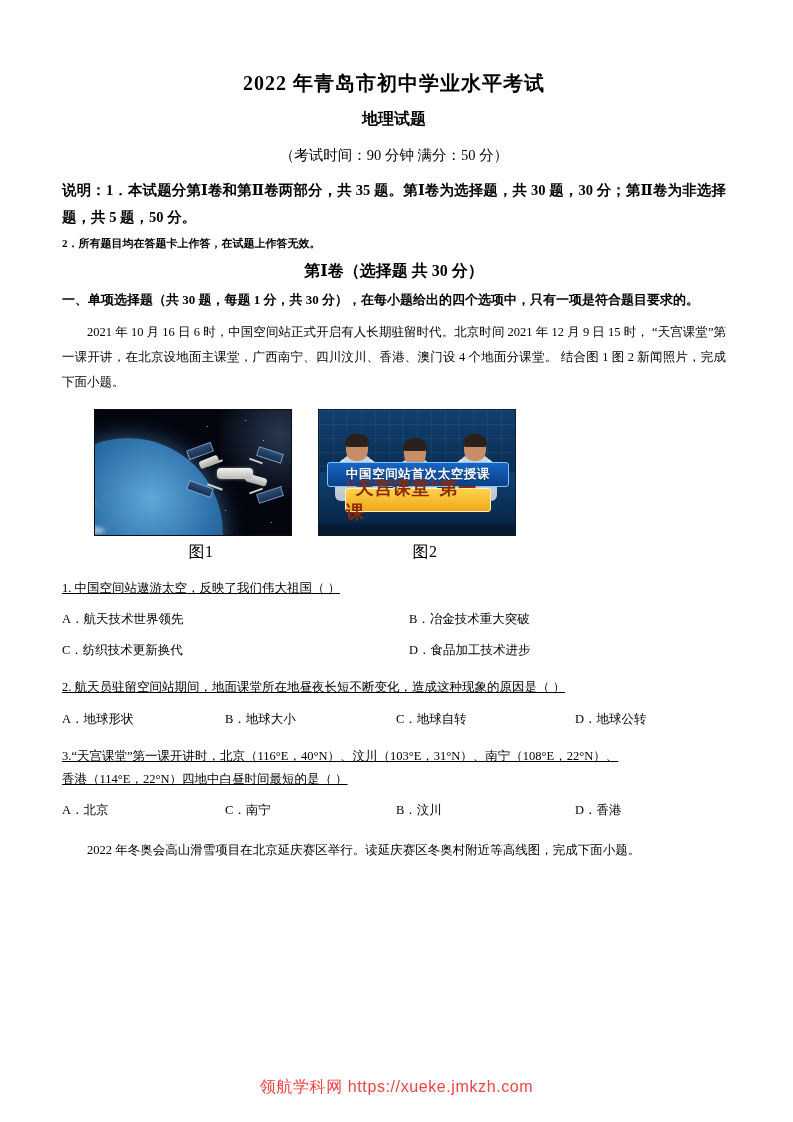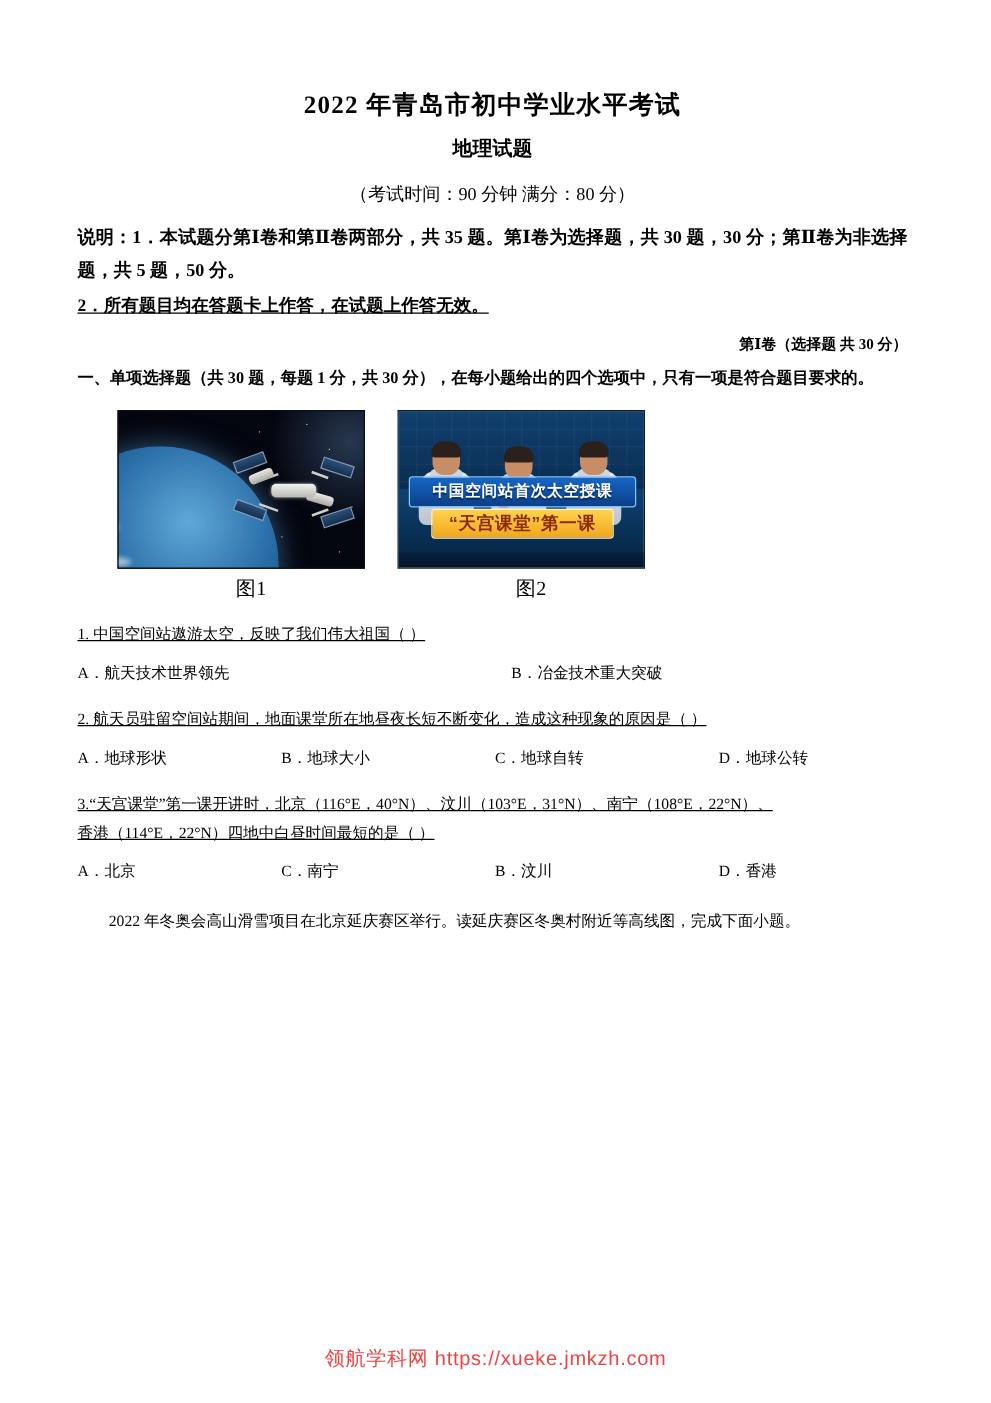--- a/index.html
+++ b/index.html
@@ -43,29 +43,28 @@
     margin: 16px 0 0 0;
   }
   .note {
     font-size: 14.5px;
     font-weight: bold;
     line-height: 1.85;
     margin: 12px 0 0 0;
     text-align: justify;
   }
   .note-2 {
-    font-size: 14px;
+    font-size: 11px;
     font-weight: bold;
     line-height: 1.85;
     margin: 2px 0 0 0;
-    text-decoration: underline;
   }
   .section-title {
-    text-align: right;
-    font-size: 12px;
+    text-align: center;
+    font-size: 16px;
     font-weight: bold;
     margin: 8px 0 0 0;
   }
   .part-title {
     font-size: 13px;
     font-weight: bold;
     line-height: 1.85;
     margin: 6px 0 0 0;
     text-align: justify;
   }
@@ -274,21 +273,21 @@
     position: absolute;
     left: 26px; top: 78px;
     width: 144px; height: 22px;
     background: linear-gradient(180deg,#ffd34d,#f0a71b);
     border: 1px solid #fff0c0;
     border-radius: 3px;
     display: flex; align-items: center; justify-content: center;
   }
   .fig2 .band2 span {
     font-family: "Liberation Sans", sans-serif;
-    font-size: 14px;
+    font-size: 18px;
     font-weight: bold;
     color: #8c2b00;
     letter-spacing: 0.6px;
   }
   .fig2 .bottombar {
     position: absolute;
     left: 0; right: 0; bottom: 0; height: 12px;
     background: linear-gradient(180deg,#07203c,#041527);
   }
   .q-line {
@@ -336,28 +335,33 @@
     letter-spacing: 0.6px;
   }
 </style>
 </head>
 <body>
 
 <div class="page">
 
   <h1 class="title-main">2022 年青岛市初中学业水平考试</h1>
   <h2 class="title-sub">地理试题</h2>
-  <div class="exam-meta">（考试时间：90 分钟    满分：80 分）</div>
+  <div class="exam-meta">（考试时间：90 分钟    满分：50 分）</div>
 
   <div class="note">说明：1．本试题分第Ⅰ卷和第Ⅱ卷两部分，共 35 题。第Ⅰ卷为选择题，共 30 题，30 分；第Ⅱ卷为非选择题，共 5 题，50 分。</div>
   <div class="note-2">2．所有题目均在答题卡上作答，在试题上作答无效。</div>
 
   <div class="section-title">第Ⅰ卷（选择题  共 30 分）</div>
   <div class="part-title">一、单项选择题（共 30 题，每题 1 分，共 30 分），在每小题给出的四个选项中，只有一项是符合题目要求的。</div>
 
+  <div class="passage">
+    <span>2021 年 10 月 16 日 6 时，中国空间站正式开启有人长期驻留时代。北京时间 2021 年 12 月 9 日 15 时，</span>
+    <span>“天宫课堂”第一课开讲，在北京设地面主课堂，广西南宁、四川汶川、香港、澳门设 4 个地面分课堂。</span>
+    <span>结合图 1 图 2 新闻照片，完成下面小题。</span>
+  </div>
 
   <div class="figures">
 
     <div class="fig-block">
       <div class="fig1">
         <div class="glow"></div>
         <div class="star" style="left:150px; top:10px;"></div>
         <div class="star" style="left:168px; top:30px;"></div>
         <div class="star" style="left:130px; top:100px;"></div>
         <div class="star" style="left:186px; top:76px;"></div>
@@ -423,20 +427,24 @@
       <div class="fig-caption">图2</div>
     </div>
 
   </div>
 
   <div class="q-line q-stem">1. 中国空间站遨游太空，反映了我们伟大祖国（    ）</div>
   <div class="opts two">
     <div class="opt">A．航天技术世界领先</div>
     <div class="opt">B．冶金技术重大突破</div>
   </div>
+  <div class="opts two">
+    <div class="opt">C．纺织技术更新换代</div>
+    <div class="opt">D．食品加工技术进步</div>
+  </div>
 
   <div class="q-line q-stem">2. 航天员驻留空间站期间，地面课堂所在地昼夜长短不断变化，造成这种现象的原因是（    ）</div>
   <div class="opts four">
     <div class="opt">A．地球形状</div>
     <div class="opt">B．地球大小</div>
     <div class="opt">C．地球自转</div>
     <div class="opt">D．地球公转</div>
   </div>
 
   <div class="q-line q-stem">3.“天宫课堂”第一课开讲时，北京（116°E，40°N）、汶川（103°E，31°N）、南宁（108°E，22°N）、</div>

